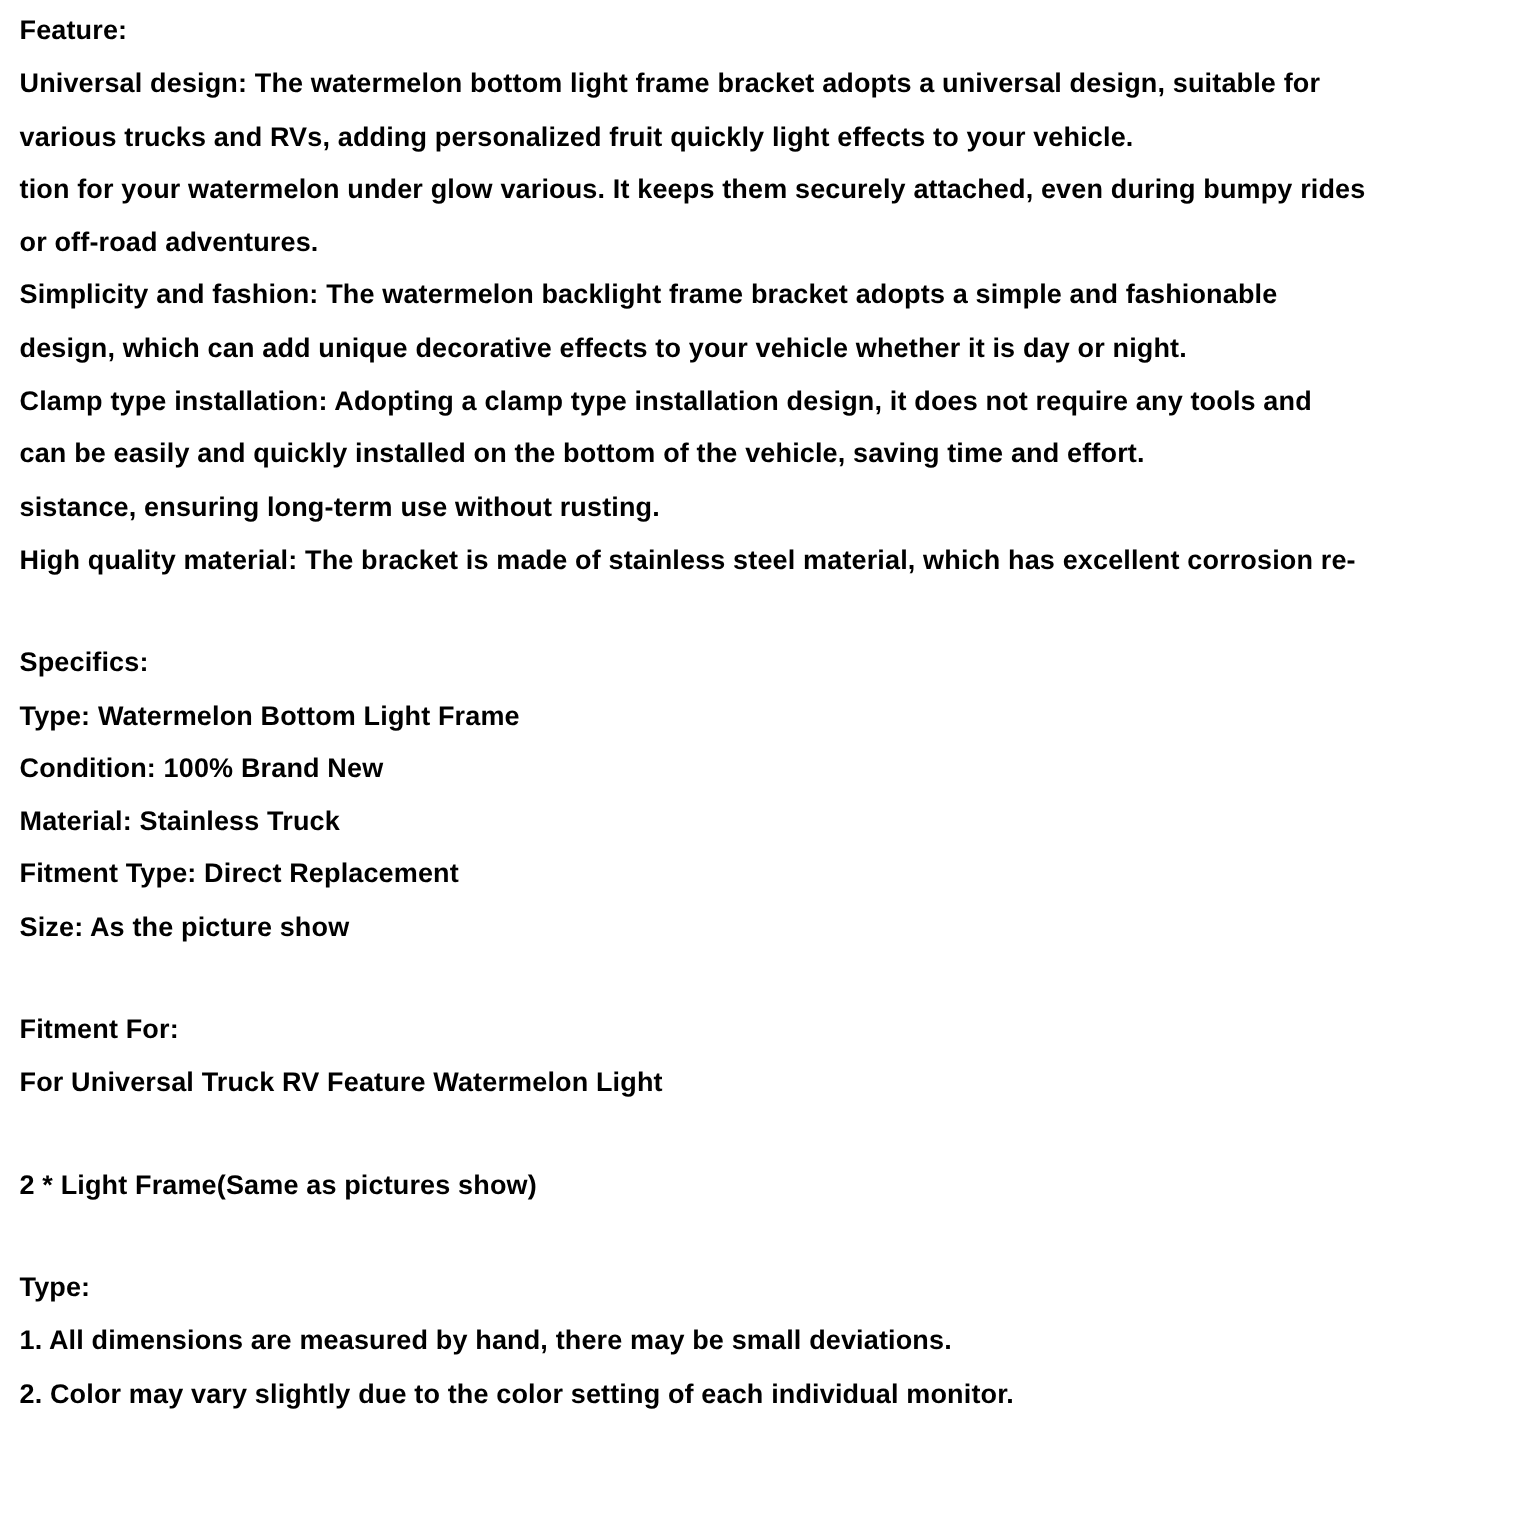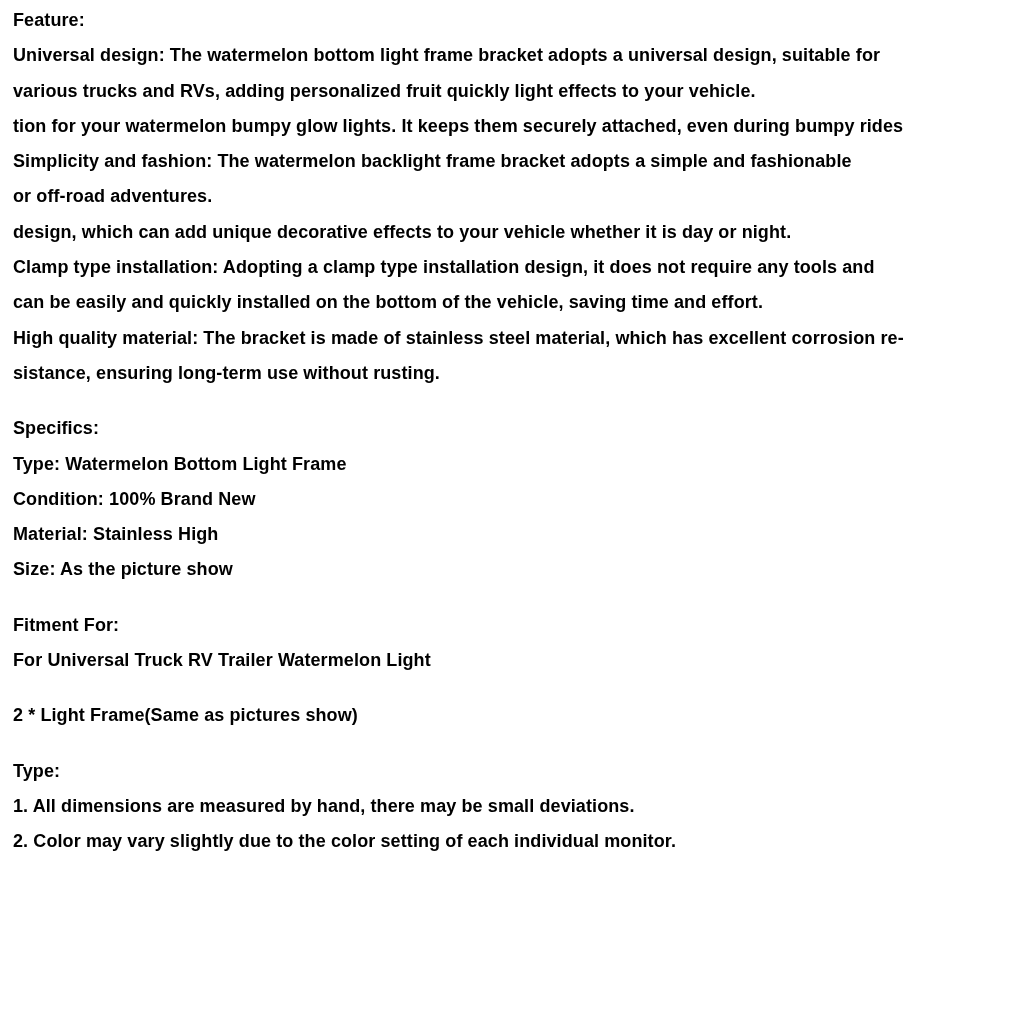--- a/index.html
+++ b/index.html
@@ -14,58 +14,59 @@
     overflow: hidden;
     font-family: "Liberation Sans", sans-serif;
     font-weight: 700;
     color: #000000;
   }
   .doc {
     padding: 3px 10px 0 13px;
     width: 1024px;
   }
   .section { margin: 0; }
-  .section + .section { margin-top: 20px; }
+  .section + .section { margin-top: 33px; }
   .line {
     font-size: 18px;
     line-height: 35.3px;
     white-space: nowrap;
     letter-spacing: 0.1px;
   }
 </style>
 </head>
 <body>
 
 <div class="doc">
 
   <div class="section">
     <div class="line">Feature:</div>
     <div class="line">Universal design: The watermelon bottom light frame bracket adopts a universal design, suitable for</div>
     <div class="line">various trucks and RVs, adding personalized fruit quickly light effects to your vehicle.</div>
-    <div class="line">tion for your watermelon bumpy glow lights. It keeps them securely attached, even during bumpy rides</div>
+    <div class="line">tion for your watermelon under glow various. It keeps them securely attached, even during bumpy rides</div>
+    <div class="line">or off-road adventures.</div>
     <div class="line">Simplicity and fashion: The watermelon backlight frame bracket adopts a simple and fashionable</div>
-    <div class="line">or off-road adventures.</div>
     <div class="line">design, which can add unique decorative effects to your vehicle whether it is day or night.</div>
     <div class="line">Clamp type installation: Adopting a clamp type installation design, it does not require any tools and</div>
     <div class="line">can be easily and quickly installed on the bottom of the vehicle, saving time and effort.</div>
+    <div class="line">sistance, ensuring long-term use without rusting.</div>
     <div class="line">High quality material: The bracket is made of stainless steel material, which has excellent corrosion re-</div>
-    <div class="line">sistance, ensuring long-term use without rusting.</div>
   </div>
 
   <div class="section">
     <div class="line">Specifics:</div>
     <div class="line">Type: Watermelon Bottom Light Frame</div>
     <div class="line">Condition: 100% Brand New</div>
-    <div class="line">Material: Stainless High</div>
+    <div class="line">Material: Stainless Truck</div>
+    <div class="line">Fitment Type: Direct Replacement</div>
     <div class="line">Size: As the picture show</div>
   </div>
 
   <div class="section">
     <div class="line">Fitment For:</div>
-    <div class="line">For Universal Truck RV Trailer Watermelon Light</div>
+    <div class="line">For Universal Truck RV Feature Watermelon Light</div>
   </div>
 
   <div class="section">
     <div class="line">2 * Light Frame(Same as pictures show)</div>
   </div>
 
   <div class="section">
     <div class="line">Type:</div>
     <div class="line">1. All dimensions are measured by hand, there may be small deviations.</div>
     <div class="line">2. Color may vary slightly due to the color setting of each individual monitor.</div>

